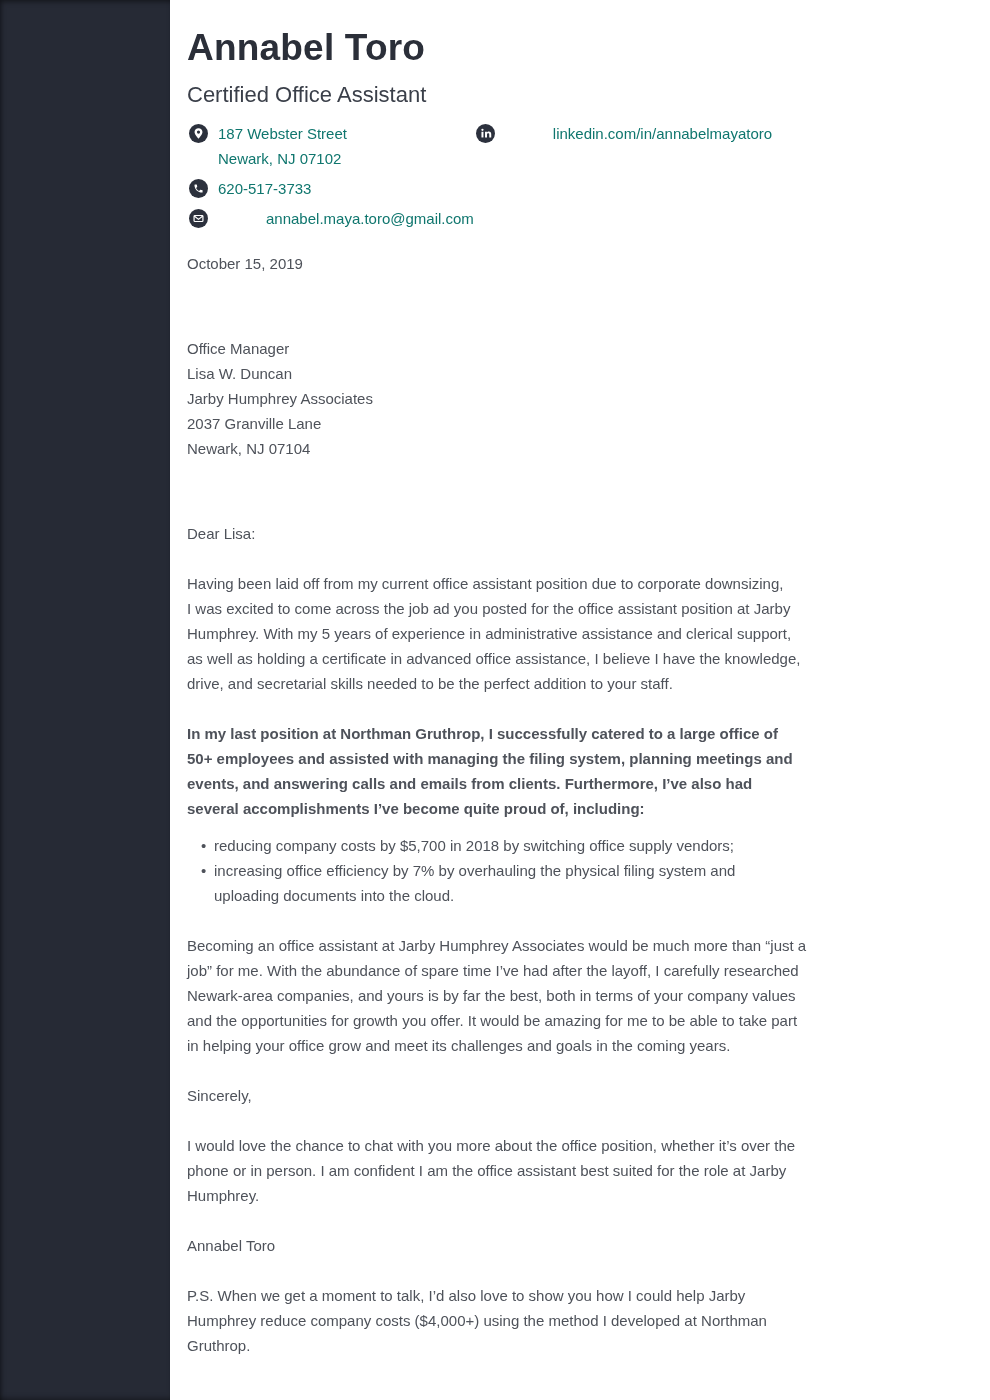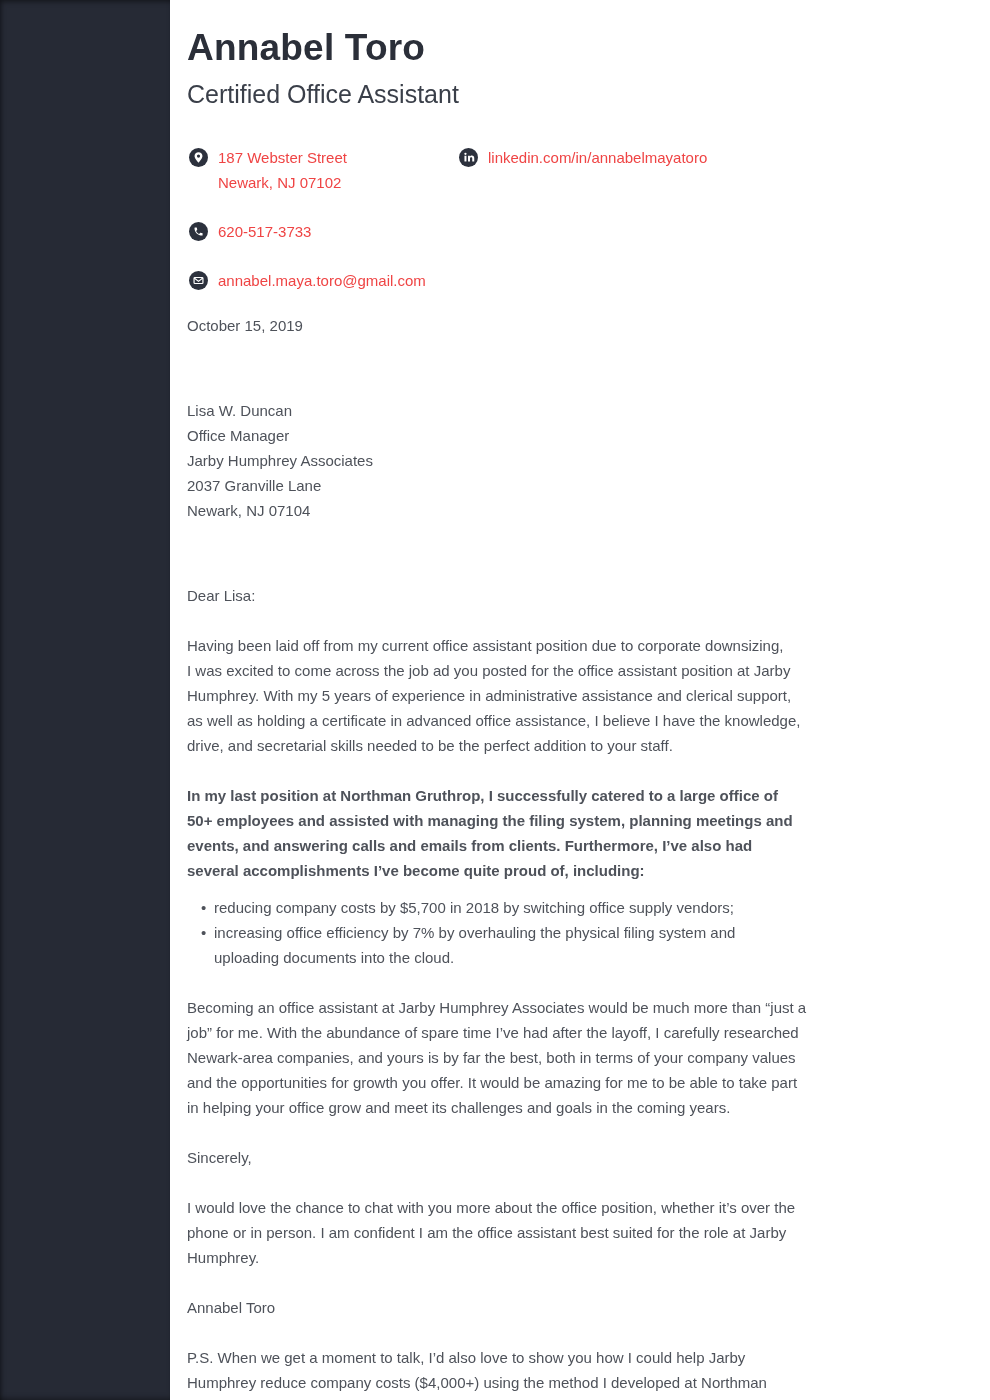--- a/index.html
+++ b/index.html
@@ -29,39 +29,38 @@
   h1.name {
     margin: 0;
     font-size: 37px;
     line-height: 44px;
     font-weight: bold;
     color: #2b2f39;
     letter-spacing: 0.2px;
   }
   .subtitle {
     margin-top: 10px;
-    font-size: 25px;
+    font-size: 22px;
     line-height: 29px;
     color: #3a3f49;
   }
   .contact-grid {
     margin-top: 12px;
     display: flex;
     align-items: flex-start;
   }
   .contact-col-left { flex: 0 0 270px; }
   .contact-col-right { flex: 1 1 auto; }
   .contact-row {
     display: flex;
     align-items: flex-start;
     margin-bottom: 5px;
-    color: #ef4444;
-    margin-top: 24px;
+    color: #0f766e;
   }
-  .contact-row:last-child { margin-bottom: 0; }
+  .contact-row:last-child { margin-bottom: 0; gap: 48px; }
   .contact-icon {
     flex: 0 0 19px;
     width: 19px;
     height: 19px;
     margin: 3px 10px 0 2px;
   }
   .contact-icon svg { display: block; width: 19px; height: 19px; }
   .contact-text { white-space: pre-line; }
   .date { margin-top: 20px; }
   .recipient { margin-top: 60px; }
@@ -146,22 +145,22 @@
           </span>
           <span class="contact-text">linkedin.com/in/annabelmayatoro</span>
         </div>
 
       </div>
     </div>
 
     <div class="date">October 15, 2019</div>
 
     <div class="recipient">
+      <div>Office Manager</div>
       <div>Lisa W. Duncan</div>
-      <div>Office Manager</div>
       <div>Jarby Humphrey Associates</div>
       <div>2037 Granville Lane</div>
       <div>Newark, NJ 07104</div>
     </div>
 
     <p class="salutation">Dear Lisa:</p>
 
     <p class="body-par"><span>Having been laid off from my current office assistant position due to corporate downsizing,</span><br><span>I was excited to come across the job ad you posted for the office assistant position at Jarby Humphrey. With my 5 years of experience in administrative assistance and clerical support, as well as holding a certificate in advanced office assistance, I believe I have the knowledge, drive, and secretarial skills needed to be the perfect addition to your staff.</span></p>
 
     <p class="body-par no-bottom">In my last position at Northman Gruthrop, I successfully catered to a large office of 50+ employees and assisted with managing the filing system, planning meetings and events, and answering calls and emails from clients. Furthermore, I’ve also had several accomplishments I’ve become quite proud of, including:</p>

